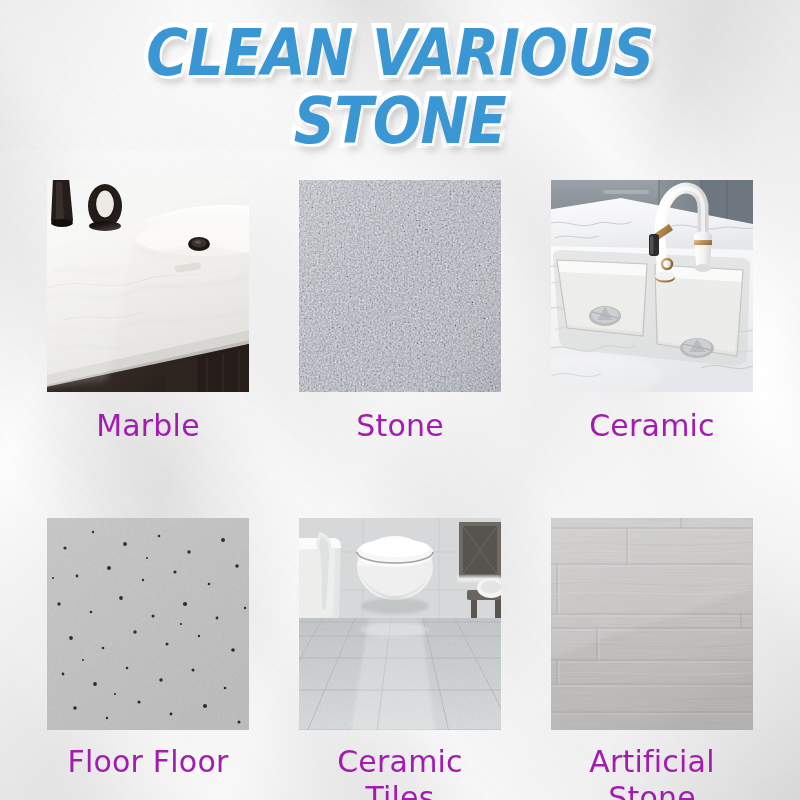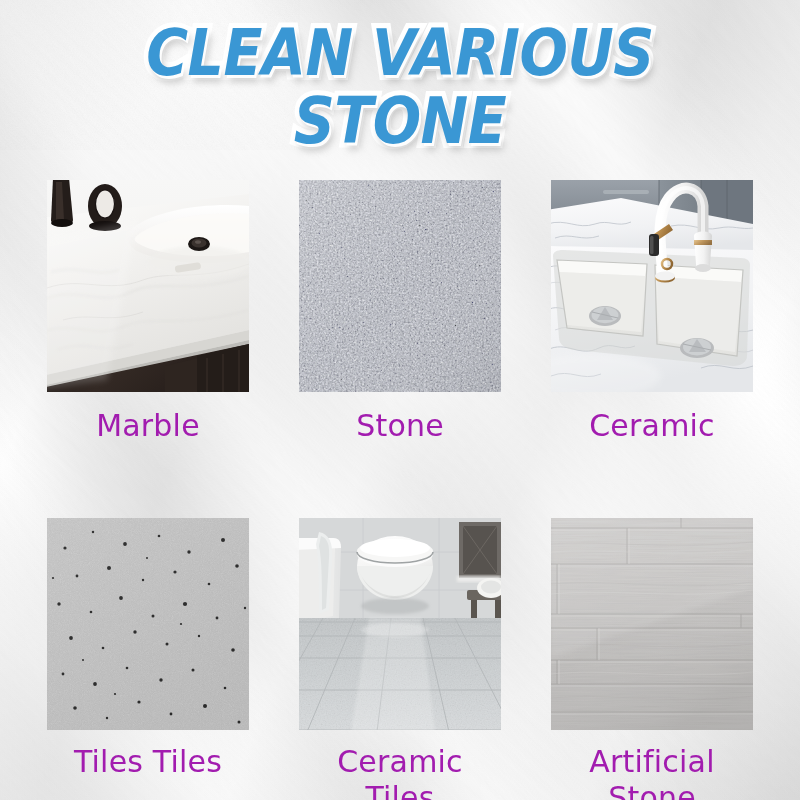--- a/index.html
+++ b/index.html
@@ -511,21 +511,21 @@
           <rect width="202" height="212" filter="url(#fSpeck)" opacity="0.5"></rect>
           <rect width="202" height="212" fill="url(#fSheen)"></rect>
           <defs>
             <linearGradient id="fSheen" x1="0" y1="0" x2="0.7" y2="1">
               <stop offset="0" stop-color="#ffffff" stop-opacity="0.10"></stop>
               <stop offset="1" stop-color="#8f8f8f" stop-opacity="0.10"></stop>
             </linearGradient>
           </defs>
         </svg>
       </div>
-      <div class="caption">Tiles Tiles</div>
+      <div class="caption">Floor Floor</div>
     </div>
 
     <div class="card">
       <div class="thumb">
         <svg viewBox="0 0 202 212" preserveAspectRatio="xMidYMid slice">
           <defs>
             <linearGradient id="cWall" x1="0" y1="0" x2="0" y2="1">
               <stop offset="0" stop-color="#dadcdd"></stop>
                 <stop offset="1" stop-color="#c8cbcd"></stop>
             </linearGradient>

